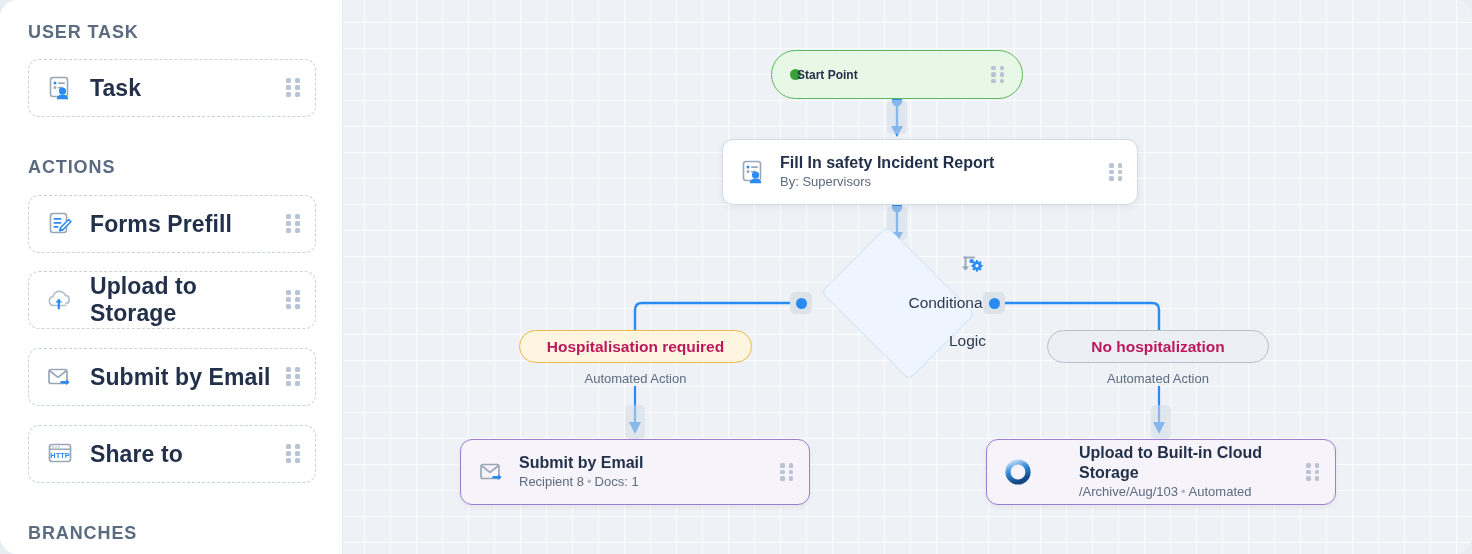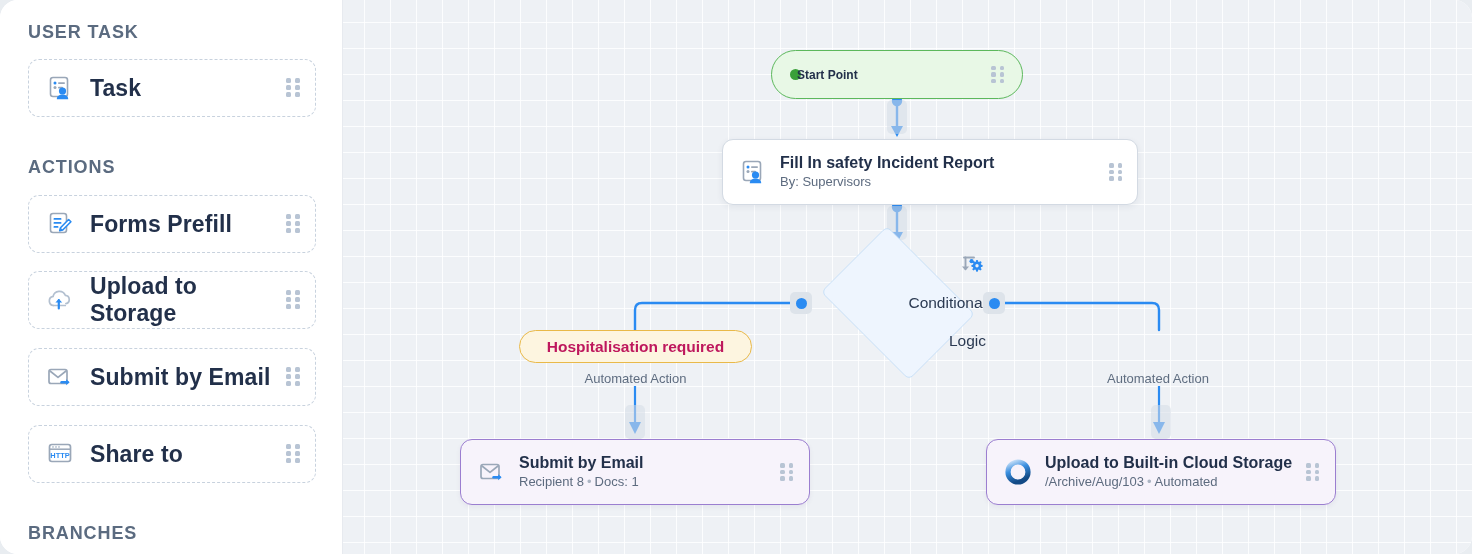--- a/index.html
+++ b/index.html
@@ -217,21 +217,21 @@
     height: 66px;
     background: #f7f3fb;
     border: 1.8px solid #9b7ed0;
     border-radius: 12px;
     display: flex; align-items: center;
     padding: 0 16px;
     cursor: pointer;
     box-shadow: 0 2px 5px rgba(60,40,100,0.06);
   }
   #node-submit-email { left: 117px; top: 439px; width: 350px; }
-  #node-cloud-upload { left: 643px; top: 439px; width: 350px; }
+  #node-cloud-upload { left: 643px; top: 439px; width: 350px; gap: 34px; }
 
   
   #wires { position: absolute; left: 0; top: 0; width: 1129px; height: 554px; pointer-events: none; }
 
   .arrow-pad {
     position: absolute;
     width: 20px; height: 34px;
     background: rgba(214,221,229,0.55);
     border-radius: 5px;
   }
@@ -457,20 +457,21 @@
         <span class="cond-label">Logic</span>
       </span>
     </div>
 
     <div class="handle" id="handle-left"></div>
     <div class="handle" id="handle-right"></div>
 
     <div class="branch-pill" id="branch-left">Hospitalisation required</div>
     <div class="branch-caption" id="caption-left">Automated Action</div>
 
+    <div class="branch-pill" id="branch-right">No hospitalization</div>
     <div class="branch-caption" id="caption-right">Automated Action</div>
 
     <div class="action-card" id="node-submit-email">
       <span class="node-icon">
         <svg width="30" height="28" viewBox="0 0 30 28">
           <rect x="4" y="6.5" width="18" height="14" rx="2" fill="#f7f3fb" stroke="#9aa7b8" stroke-width="1.7"></rect>
           <path d="M5 8l8 6.4L21 8" fill="none" stroke="#9aa7b8" stroke-width="1.7" stroke-linecap="round" stroke-linejoin="round"></path>
           <path d="M16.5 19.2h6" stroke="#2a8bf2" stroke-width="2.4" stroke-linecap="round"></path>
           <path d="M21.2 16.2l3.4 3-3.4 3z" fill="#2a8bf2"></path>
         </svg>

